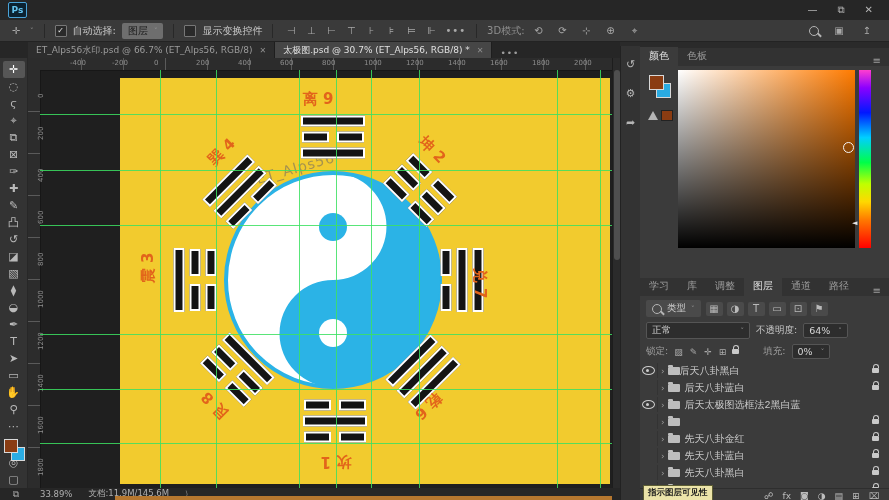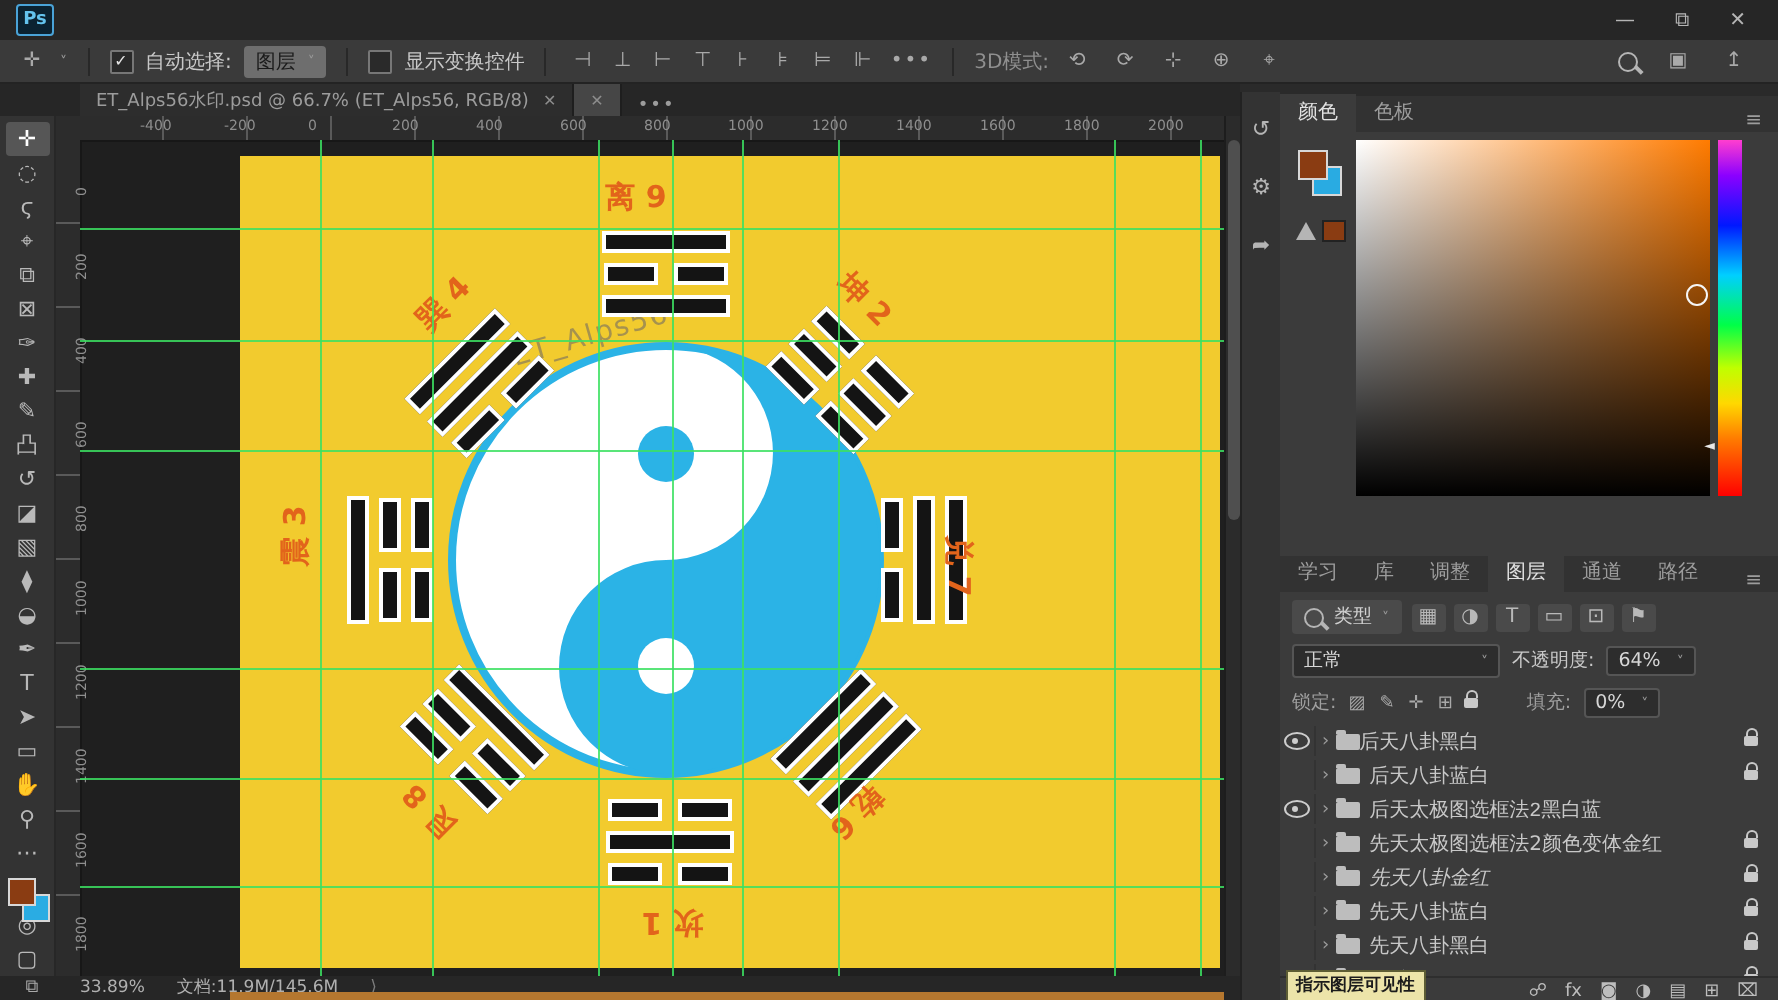--- a/index.html
+++ b/index.html
@@ -19,21 +19,21 @@
   .vdiv{width:1px;height:14px;background:#282828;margin:0 4px;}
   .caret{font-size:7px;color:#9a9a9a;}
   .checkbox{width:10px;height:10px;background:#2a2a2a;border:1px solid #777;border-radius:1px;
             display:flex;align-items:center;justify-content:center;font-size:8px;color:#e8e8e8;}
   .select{background:#6e6e6e;color:#1a1a1a;padding:1px 6px;border-radius:2px;display:flex;gap:6px;align-items:center;}
   .ob-icon{width:16px;text-align:center;color:#a9a9a9;font-size:10px;}
   .mag{width:8px;height:8px;border:1.5px solid #b5b5b5;border-radius:50%;position:relative;display:inline-block;}
   .mag::after{content:"";position:absolute;width:5px;height:1.5px;background:#b5b5b5;transform:rotate(45deg);right:-4px;bottom:-1px;}
   .ob-right{margin-left:auto;display:flex;align-items:center;gap:12px;padding-right:14px;}
   
-  .tabbar{position:absolute;left:0;top:42px;width:620px;height:16px;background:#262626;display:flex;align-items:flex-end;font-size:9px;padding-left:40px;box-sizing:border-box;}
+  .tabbar{position:absolute;left:0;top:42px;width:620px;height:16px;background:#262626;display:flex;align-items:flex-end;font-size:9px;padding-left:28px;box-sizing:border-box;}
   .tab{height:16px;display:flex;align-items:center;padding:0 8px;background:#2d2d2d;color:#9c9c9c;gap:7px;border-right:1px solid #1e1e1e;white-space:nowrap;}
   .tab.active{background:#464646;color:#e0e0e0;}
   .tab .x{font-size:8px;color:#8d8d8d;}
   .tab-menu{color:#9c9c9c;padding:0 8px;letter-spacing:1px;}
   
   .toolbar{position:absolute;left:0;top:58px;width:28px;height:430px;background:#333333;border-right:1px solid #272727;
            display:flex;flex-direction:column;align-items:center;padding-top:3px;box-sizing:border-box;}
   .tool{width:22px;height:17px;display:flex;align-items:center;justify-content:center;color:#b9b9b9;font-size:11px;line-height:17px;}
   .tool.selected{background:#565656;border-radius:2px;color:#ffffff;}
   .swatches{position:relative;width:22px;height:24px;margin-top:3px;}
@@ -162,20 +162,21 @@
     </span>
   </div>
 
   <div class="tabbar">
     <span id="doc-tabs" style="display:flex">
         <span class="tab">
           <span>ET_Alps56水印.psd @ 66.7% (ET_Alps56, RGB/8)</span>
           <span class="x">✕</span>
         </span>
         <span class="tab active">
+          <span>太极图.psd @ 30.7% (ET_Alps56, RGB/8) *</span>
           <span class="x">✕</span>
         </span>
       </span>
     <span class="tab-menu">•••</span>
   </div>
 
   <div class="toolbar" id="toolbar">
       <div class="tool selected">✛</div>
       <div class="tool">◌</div>
       <div class="tool">ϛ</div>
@@ -492,28 +493,27 @@
               <span class="eye"></span>
             </span>
             <span class="arrow">›</span>
             <span class="folder"></span>
             <span style="margin-left: 5px; font-family: Liberation Mono, monospace;">后天太极图选框法2黑白蓝</span>
           </div>
           <div class="lrow" style="top: 51px; height: 17px;">
             <span class="eyewell"></span>
             <span class="arrow">›</span>
             <span class="folder"></span>
-            <span style="margin-left: 5px;">先天太极图选框法2颜色变体金红</span>
             <span class="padlock"></span>
           </div>
           <div class="lrow" style="top: 68px; height: 17px;">
             <span class="eyewell"></span>
             <span class="arrow">›</span>
             <span class="folder"></span>
-            <span style="margin-left: 5px; font-style: italic;">先天八卦金红</span>
+            <span style="margin-left: 5px;">先天八卦金红</span>
             <span class="padlock"></span>
           </div>
           <div class="lrow" style="top: 85px; height: 17px;">
             <span class="eyewell"></span>
             <span class="arrow">›</span>
             <span class="folder"></span>
             <span style="margin-left: 5px;">先天八卦蓝白</span>
             <span class="padlock"></span>
           </div>
           <div class="lrow" style="top: 102px; height: 17px;">

